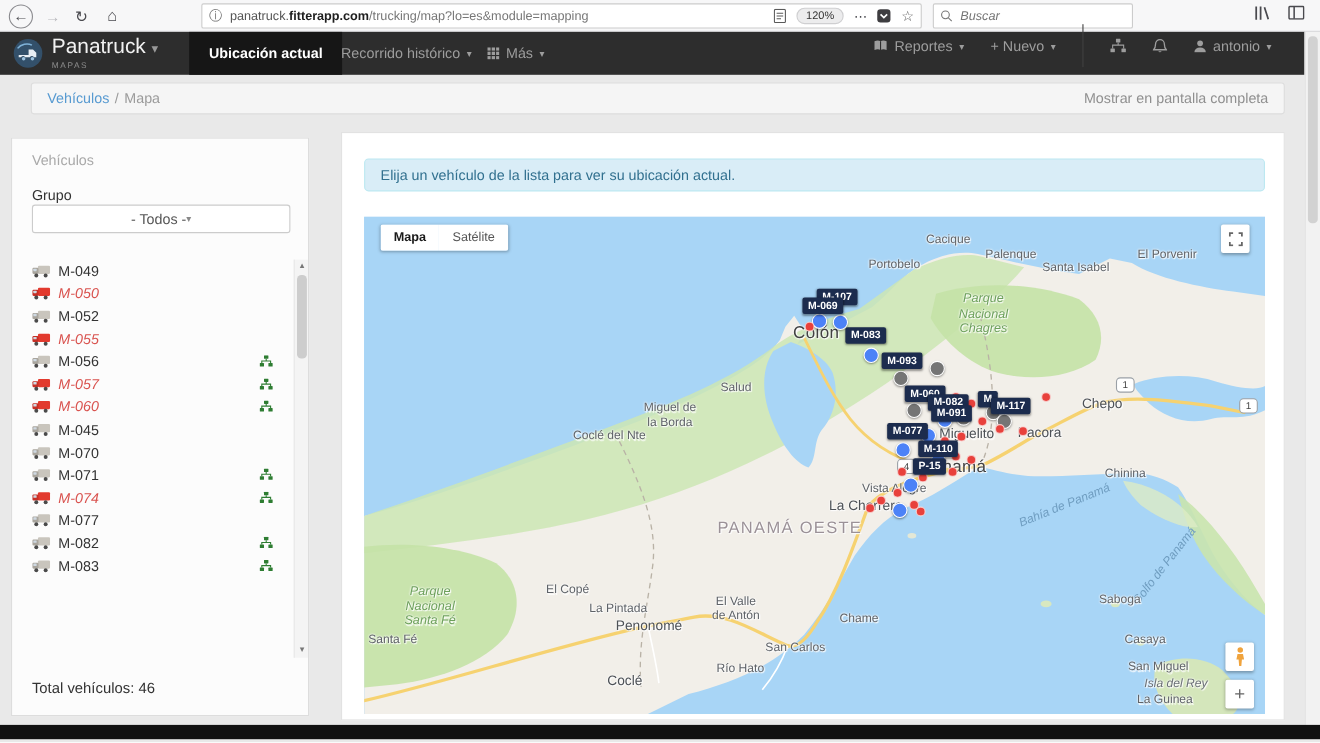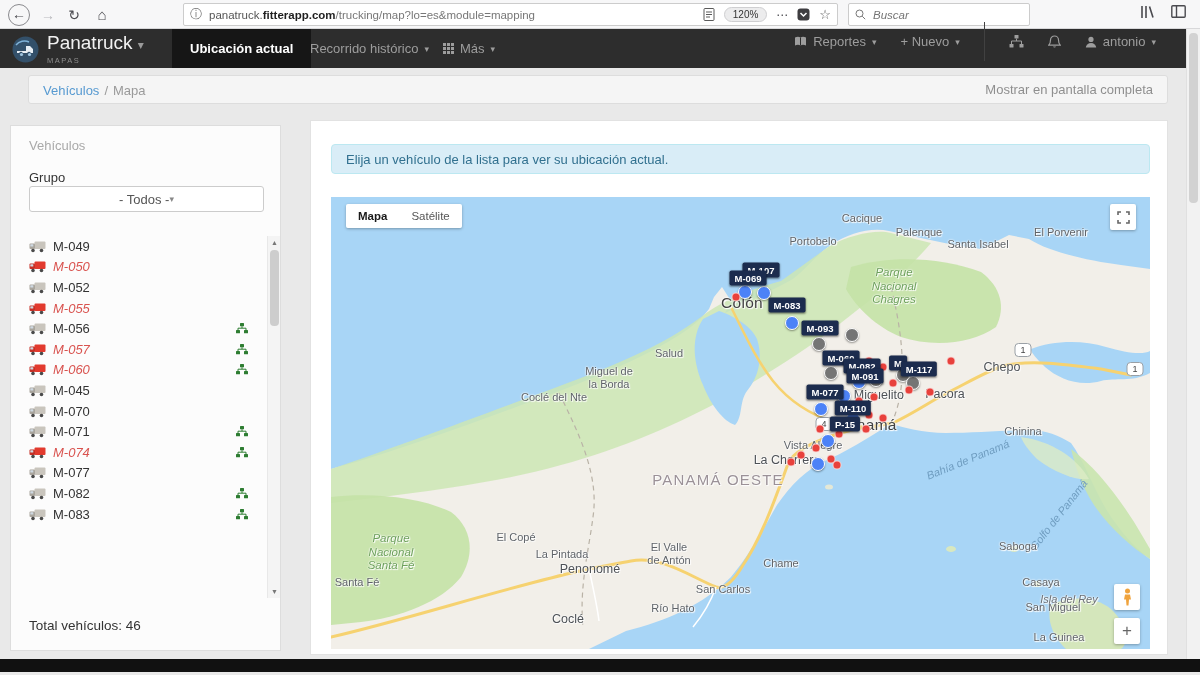--- a/index.html
+++ b/index.html
@@ -503,21 +503,21 @@
           <div class="place town" style="left: 259px; top: 372px;">Penonomé</div>
           <div class="place city" style="left: 338px; top: 357px;">El Valle
 de Antón</div>
           <div class="place city" style="left: 414px; top: 366px; margin-left: 36px;">Chame</div>
           <div class="place city" style="left: 392px; top: 392px;">San Carlos</div>
           <div class="place city" style="left: 342px; top: 411px;">Río Hato</div>
           <div class="place town" style="left: 237px; top: 422px;">Coclé</div>
           <div class="place city" style="left: 687px; top: 349px;">Saboga</div>
           <div class="place city" style="left: 710px; top: 385px;">Casaya</div>
           <div class="place city" style="left: 722px; top: 410px;">San Miguel</div>
-          <div class="place island" style="left: 738px; top: 402px;">Isla del Rey</div>
+          <div class="place island" style="left: 738px; top: 425px;">Isla del Rey</div>
           <div class="place city" style="left: 728px; top: 440px;">La Guinea</div>
         </div>
       <div>
           <span class="dot gray" style="left: 521px; top: 138px;"></span>
           <span class="dot gray" style="left: 488px; top: 147px;"></span>
           <span class="dot gray" style="left: 500px; top: 176px;"></span>
           <span class="dot gray" style="left: 545px; top: 183px;"></span>
           <span class="dot gray" style="left: 572px; top: 178px;"></span>
           <span class="dot gray" style="left: 582px; top: 186px;"></span>
           <span class="dot blue" style="left: 414px; top: 95px;"></span>

